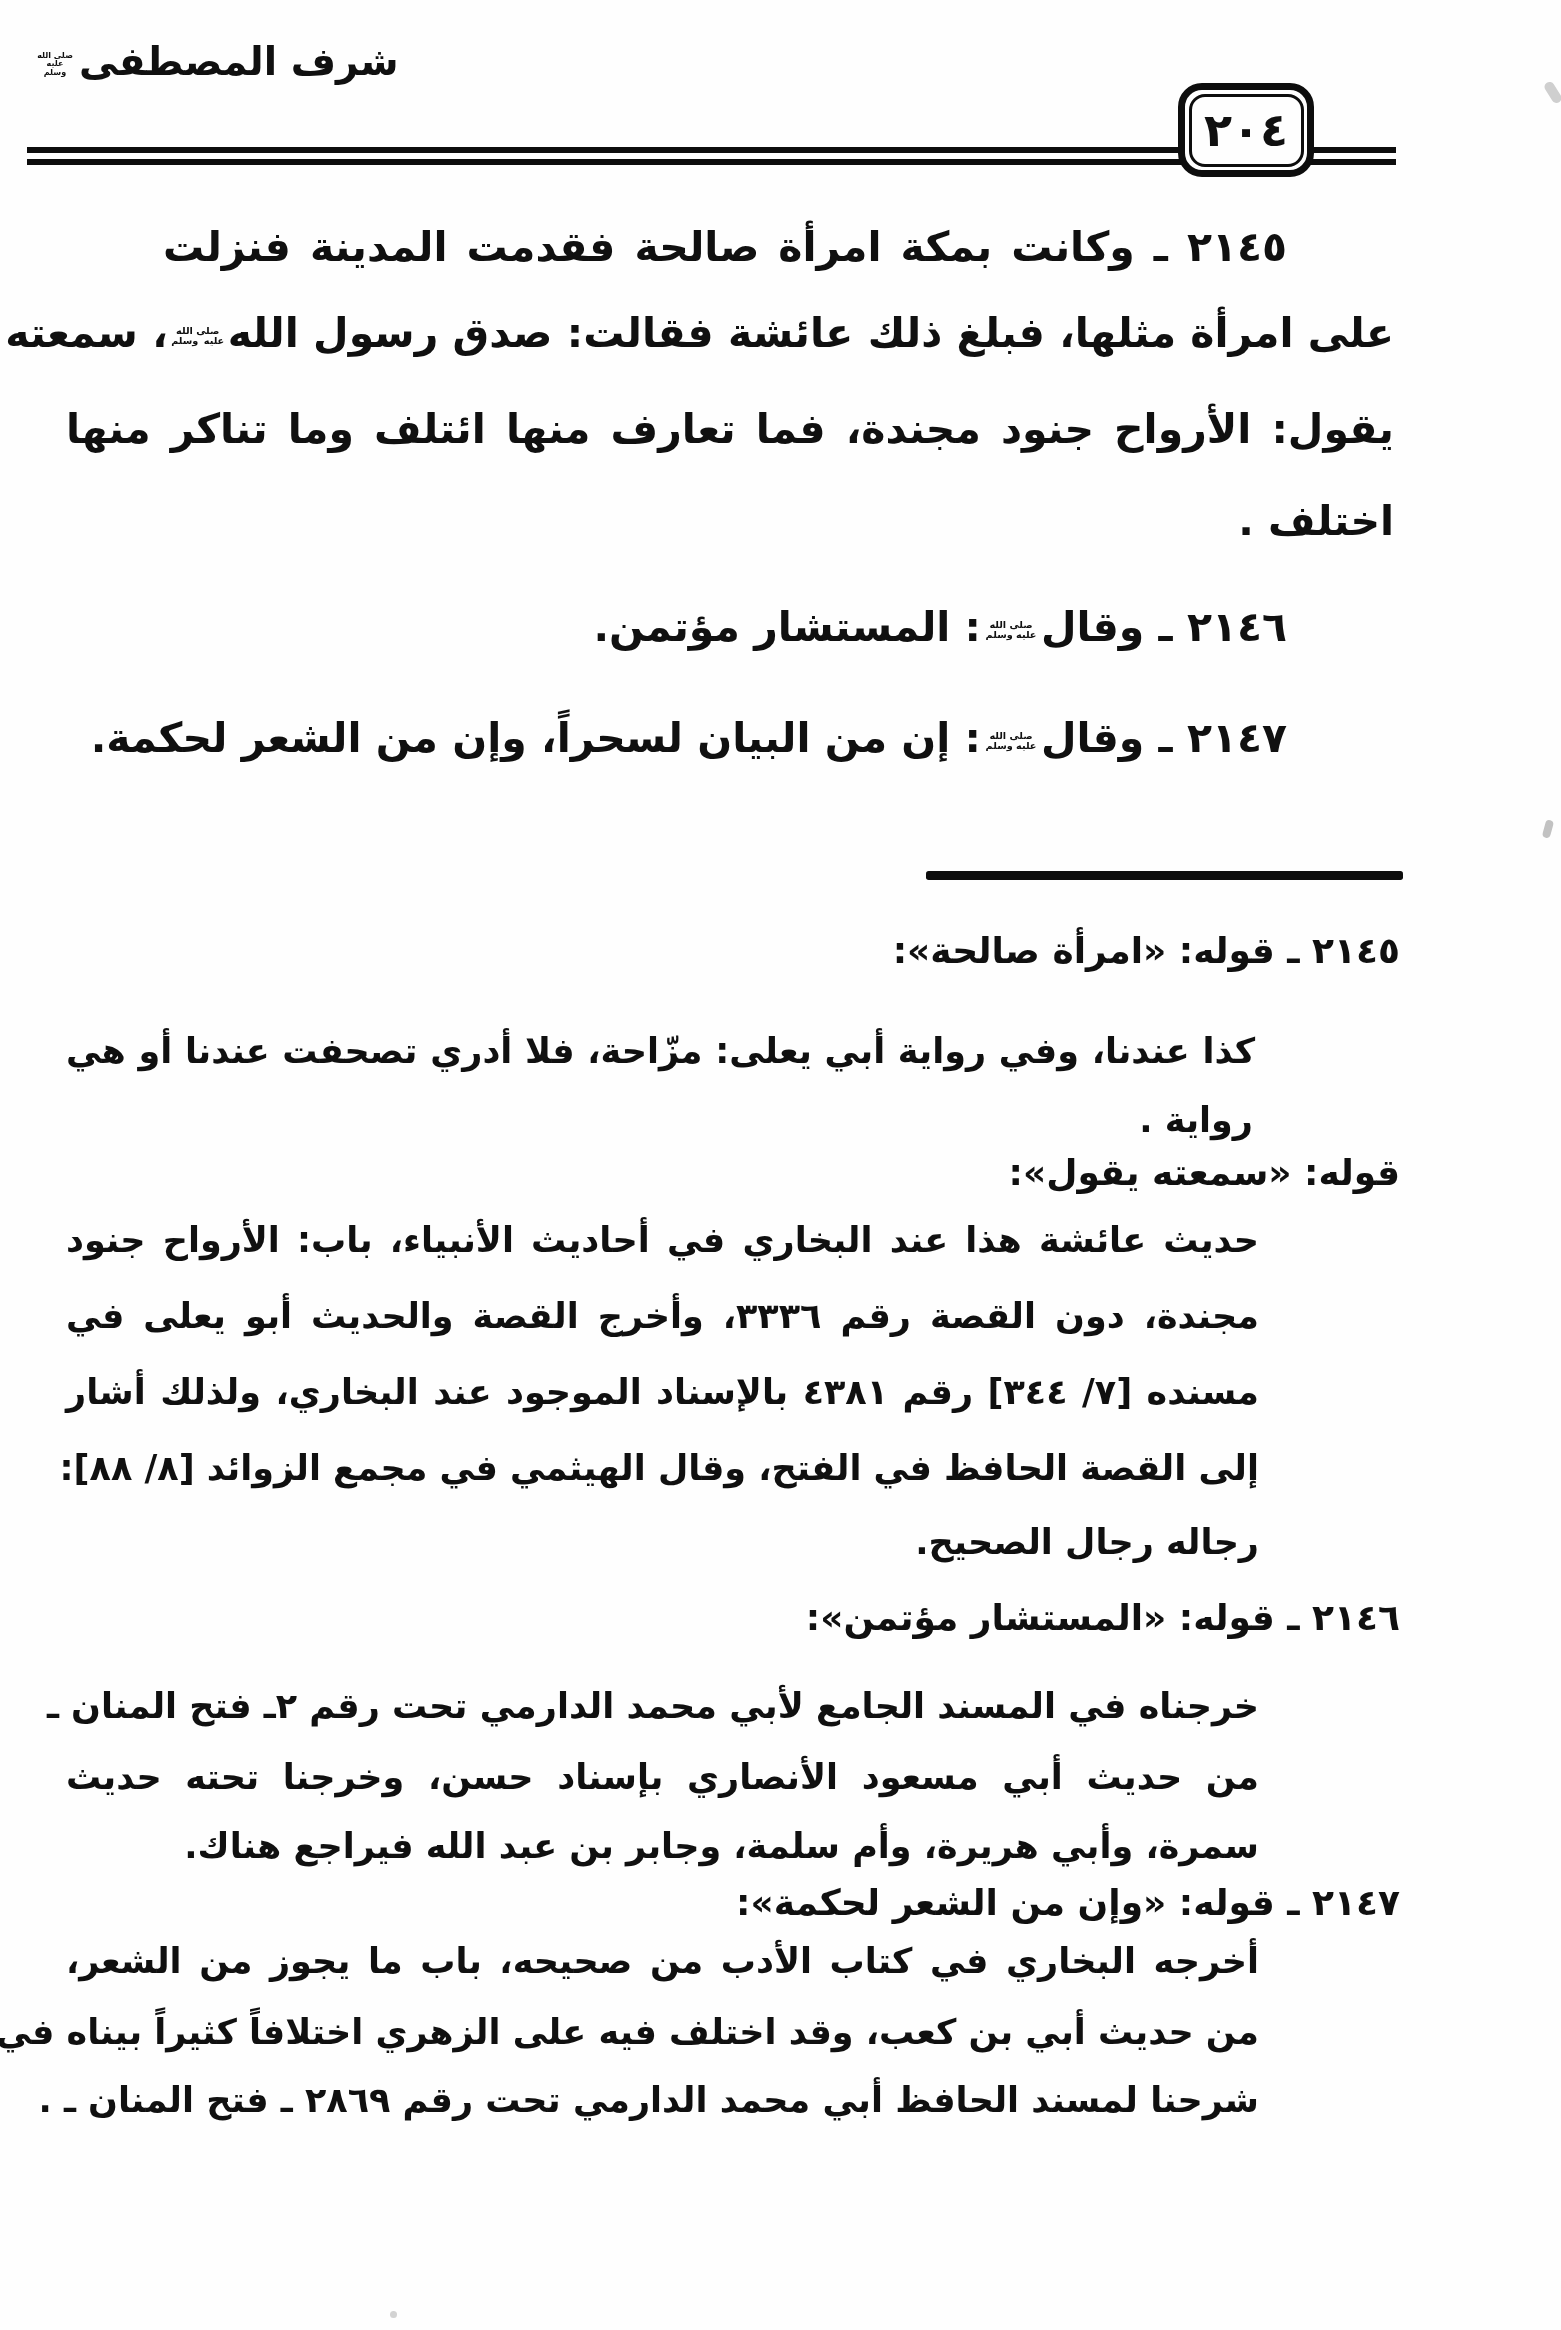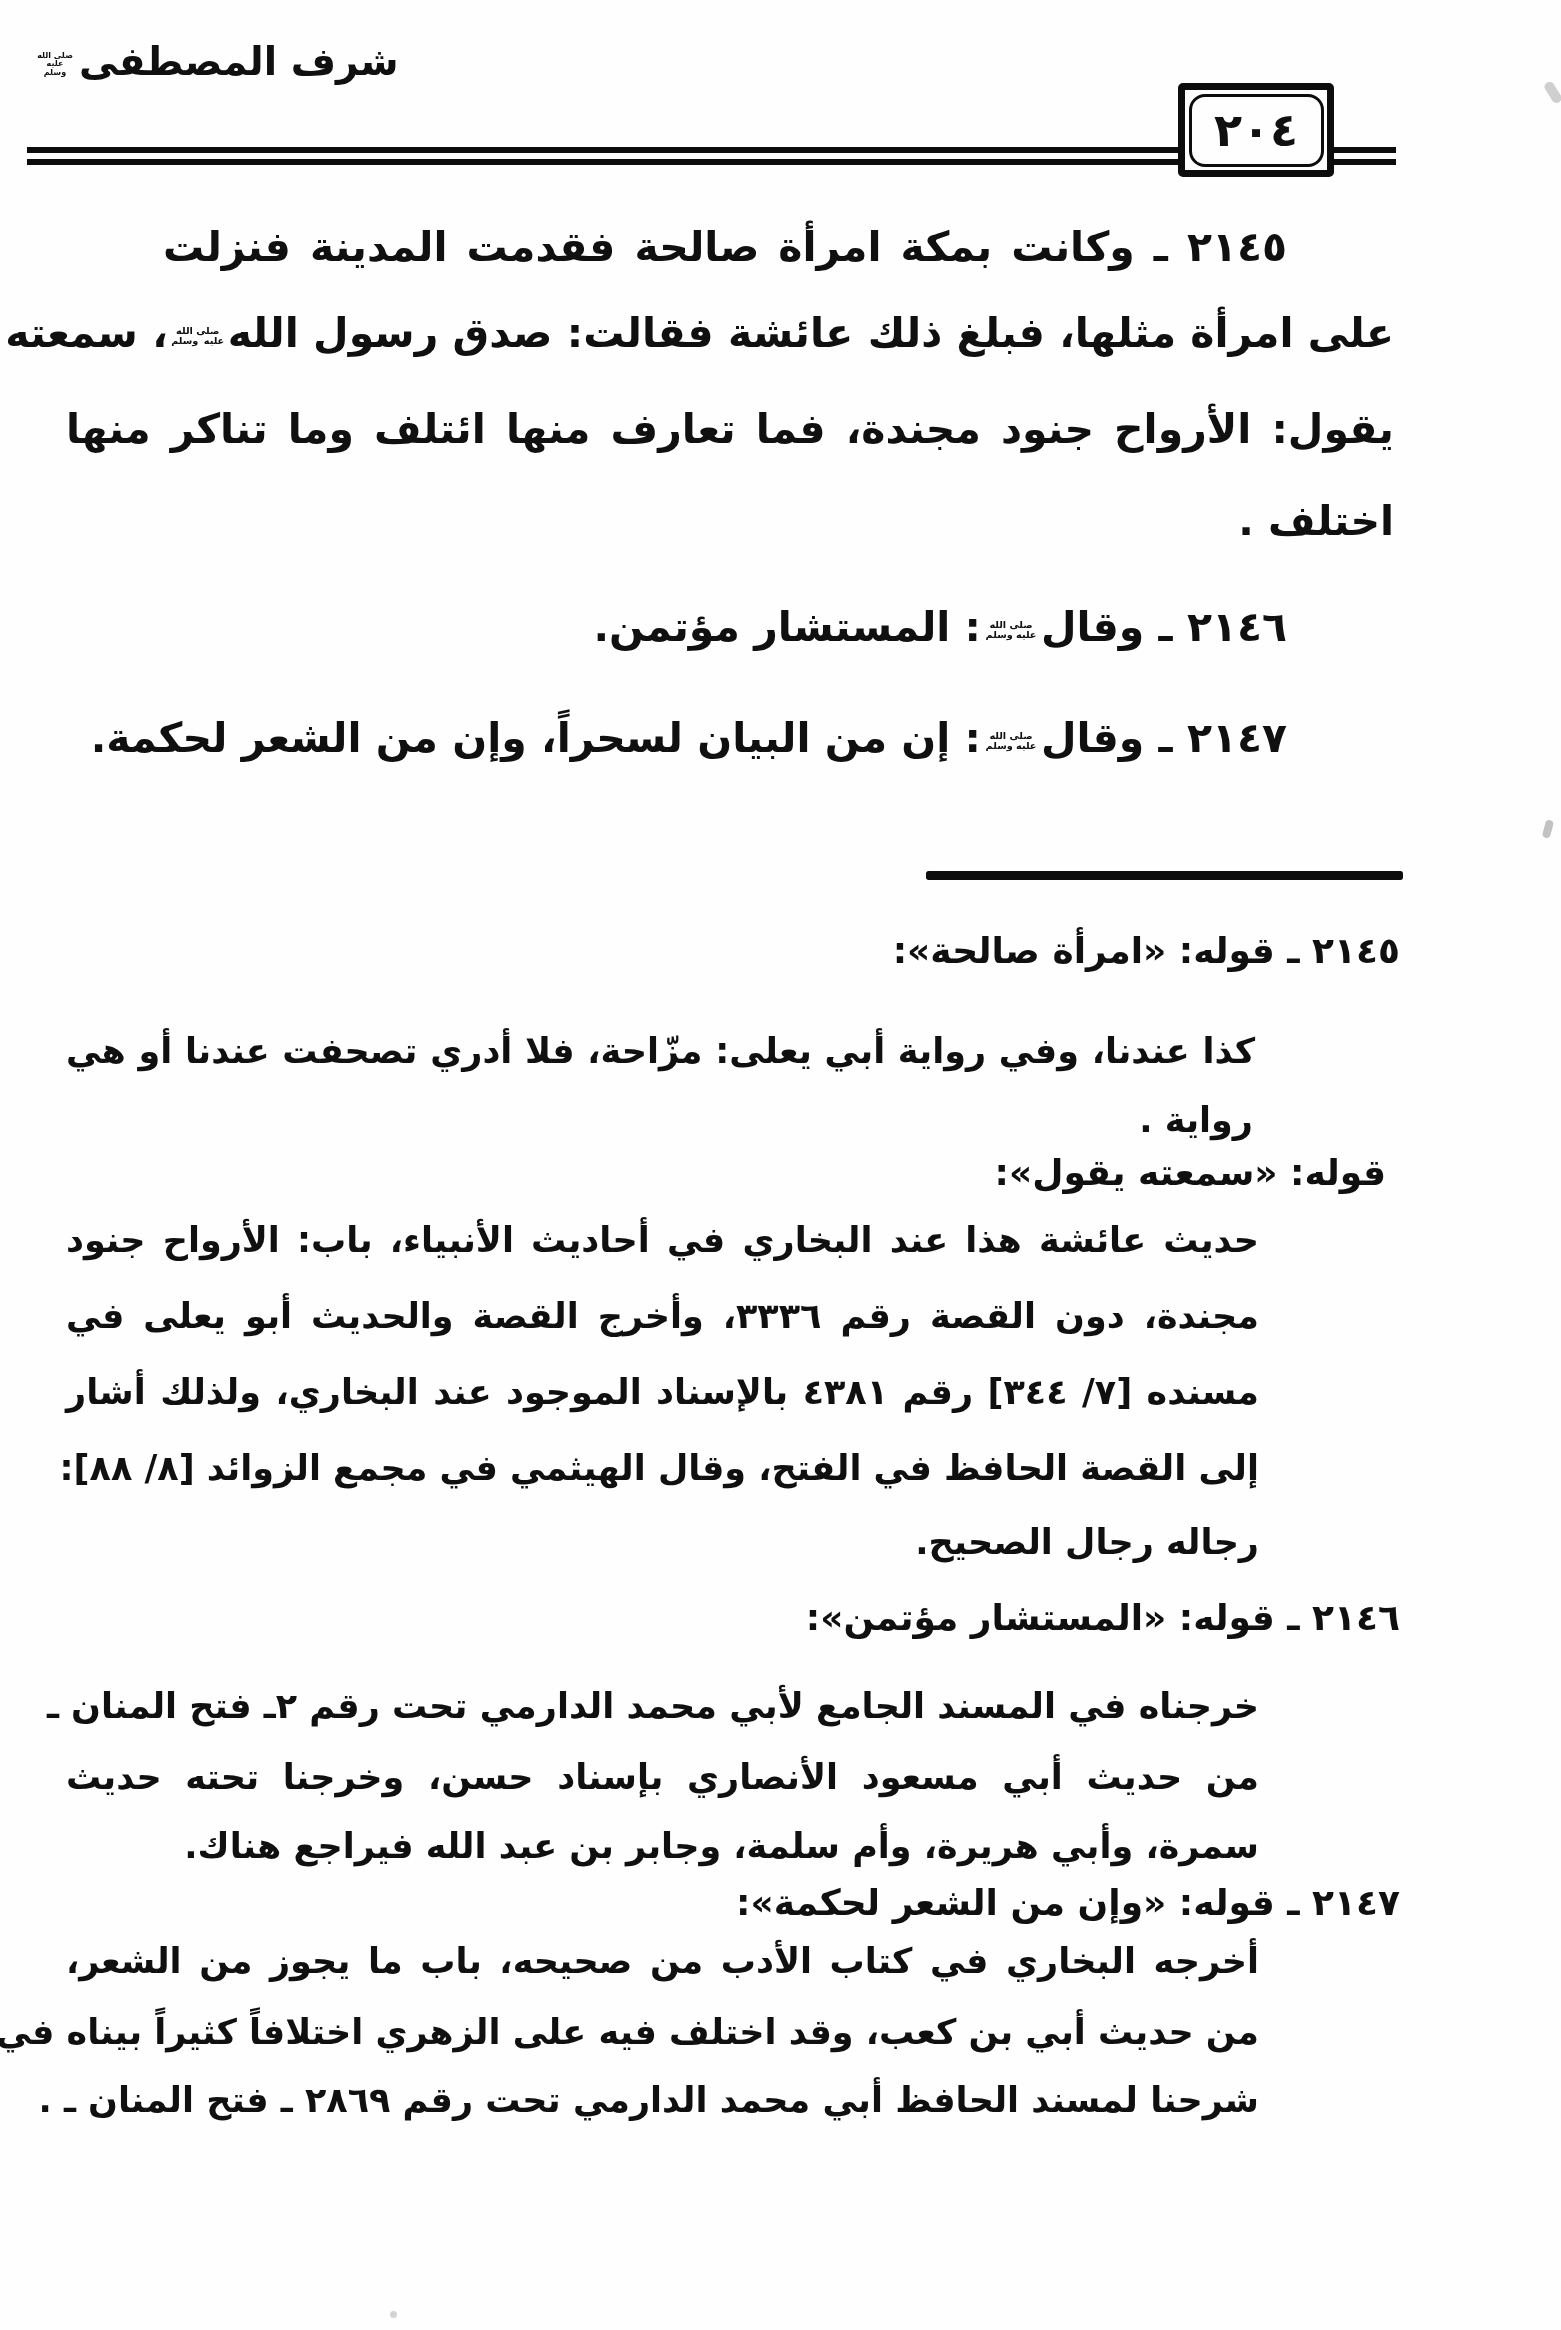--- a/index.html
+++ b/index.html
@@ -23,22 +23,22 @@
   .main-line { font-size:41px; line-height:1.3; }
   .fn-line   { font-size:35px; line-height:1.25; }
   .fn-head   { font-size:36px; }
   .just  { text-align:justify; text-align-last:justify; }
   .start { text-align:right; }
   .rule {
     position:absolute; left:26.5px; width:1369px; height:6.2px;
     background:#0d0d0d; z-index:1;
   }
   .pagebox {
-    position:absolute; left:1178px; top:83px; width:156px; height:94px;
-    background:#fefefe; border:7px solid #0d0d0d; border-radius:5px;
+    position:absolute; left:1178px; top:83px; width:136px; height:94px;
+    background:#fefefe; border:7px solid #0d0d0d; border-radius:24px;
     box-sizing:border-box; z-index:2;
   }
   .pagebox-inner {
     position:absolute; inset:3.5px; border:3.5px solid #0d0d0d; border-radius:16px;
     display:flex; align-items:center; justify-content:center;
   }
   .pagenum {
     font-size:46px; font-weight:bold; font-family:"DejaVu Sans", sans-serif;
     line-height:1;
   }
@@ -96,21 +96,21 @@
   <div class="line main-line start" style="top:601px; right:275px;"><span>٢١٤٦ ـ وقال</span><span class="saw saw-lg">صلى الله عليه وسلم</span><span>: المستشار مؤتمن.</span></div>
 
   <div class="line main-line start" style="top:712px; right:275px;"><span>٢١٤٧ ـ وقال</span><span class="saw saw-lg">صلى الله عليه وسلم</span><span>: إن من البيان لسحراً، وإن من الشعر لحكمة.</span></div>
 
   <div class="separator"></div>
 
   <div class="line fn-line fn-head start" style="top:928px; right:162px;">٢١٤٥ ـ قوله: «امرأة صالحة»:</div>
   <div class="line fn-line just" style="top:1030px; right:307px; left:66px;">كذا عندنا، وفي رواية أبي يعلى: مزّاحة، فلا أدري تصحفت عندنا أو هي</div>
   <div class="line fn-line start" style="top:1099px; right:309px;">رواية .</div>
 
-  <div class="line fn-line fn-head start" style="top:1150px; right:176px;">قوله: «سمعته يقول»:</div>
+  <div class="line fn-line fn-head start" style="top:1150px; right:162px;">قوله: «سمعته يقول»:</div>
   <div class="line fn-line just" style="top:1219px; right:303px; left:66px;">حديث عائشة هذا عند البخاري في أحاديث الأنبياء، باب: الأرواح جنود</div>
   <div class="line fn-line just" style="top:1295px; right:303px; left:66px;">مجندة، دون القصة رقم ٣٣٣٦، وأخرج القصة والحديث أبو يعلى في</div>
   <div class="line fn-line just" style="top:1371px; right:303px; left:66px;">مسنده [٧/ ٣٤٤] رقم ٤٣٨١ بالإسناد الموجود عند البخاري، ولذلك أشار</div>
   <div class="line fn-line just" style="top:1447px; right:303px; left:66px;">إلى القصة الحافظ في الفتح، وقال الهيثمي في مجمع الزوائد [٨/ ٨٨]:</div>
   <div class="line fn-line start" style="top:1521px; right:303px;">رجاله رجال الصحيح.</div>
 
   <div class="line fn-line fn-head start" style="top:1595px; right:162px;">٢١٤٦ ـ قوله: «المستشار مؤتمن»:</div>
   <div class="line fn-line just" style="top:1685px; right:303px; left:66px;">خرجناه في المسند الجامع لأبي محمد الدارمي تحت رقم ٢ـ فتح المنان ـ</div>
   <div class="line fn-line just" style="top:1756px; right:303px; left:66px;">من حديث أبي مسعود الأنصاري بإسناد حسن، وخرجنا تحته حديث</div>
   <div class="line fn-line start" style="top:1825px; right:303px;">سمرة، وأبي هريرة، وأم سلمة، وجابر بن عبد الله فيراجع هناك.</div>

